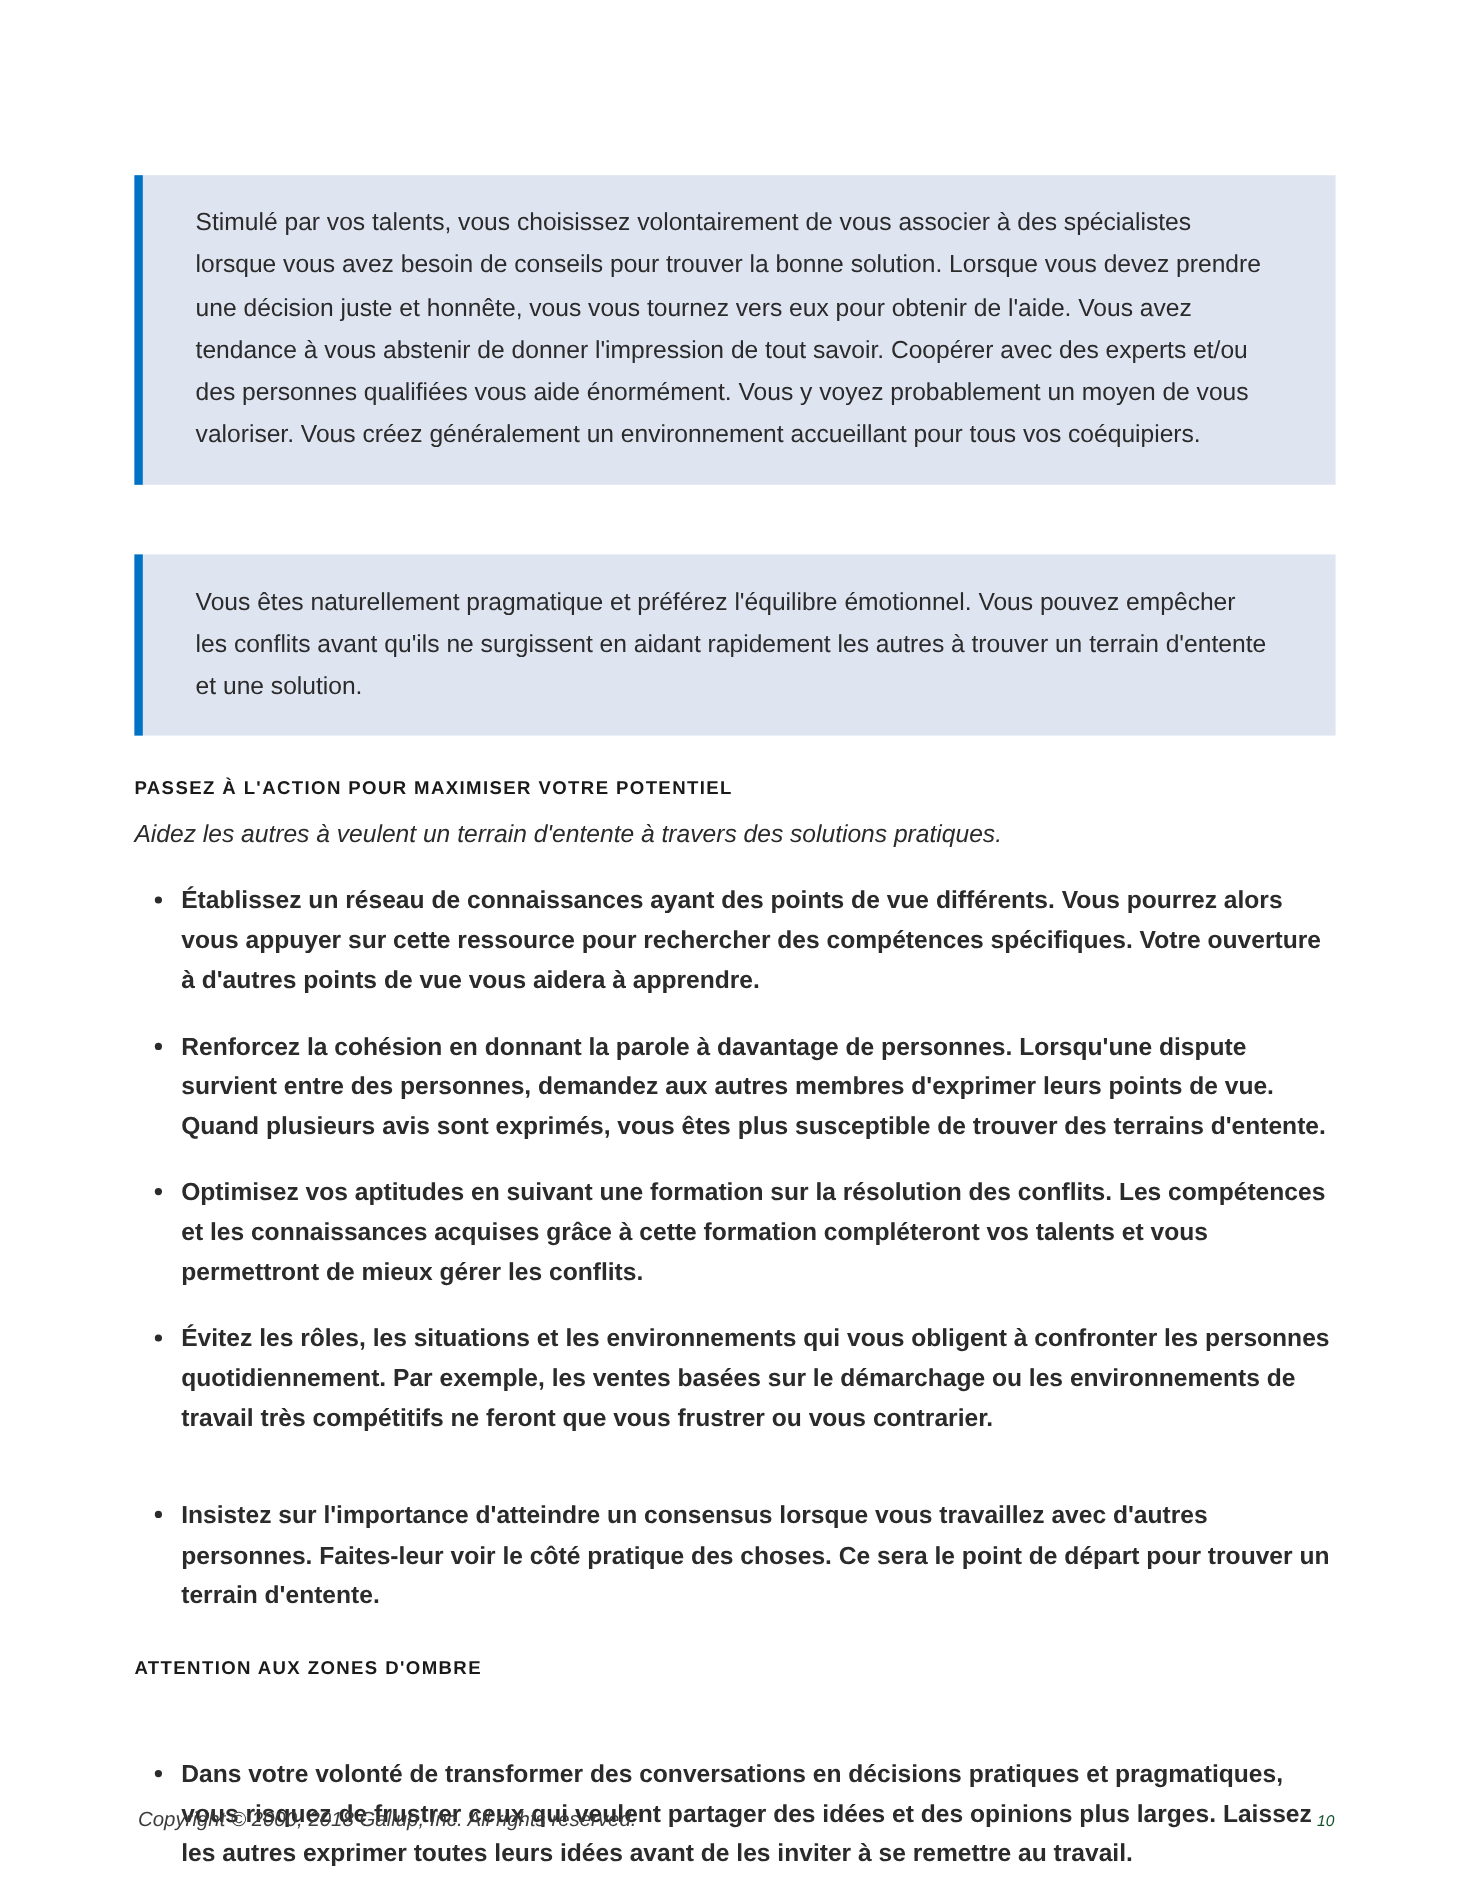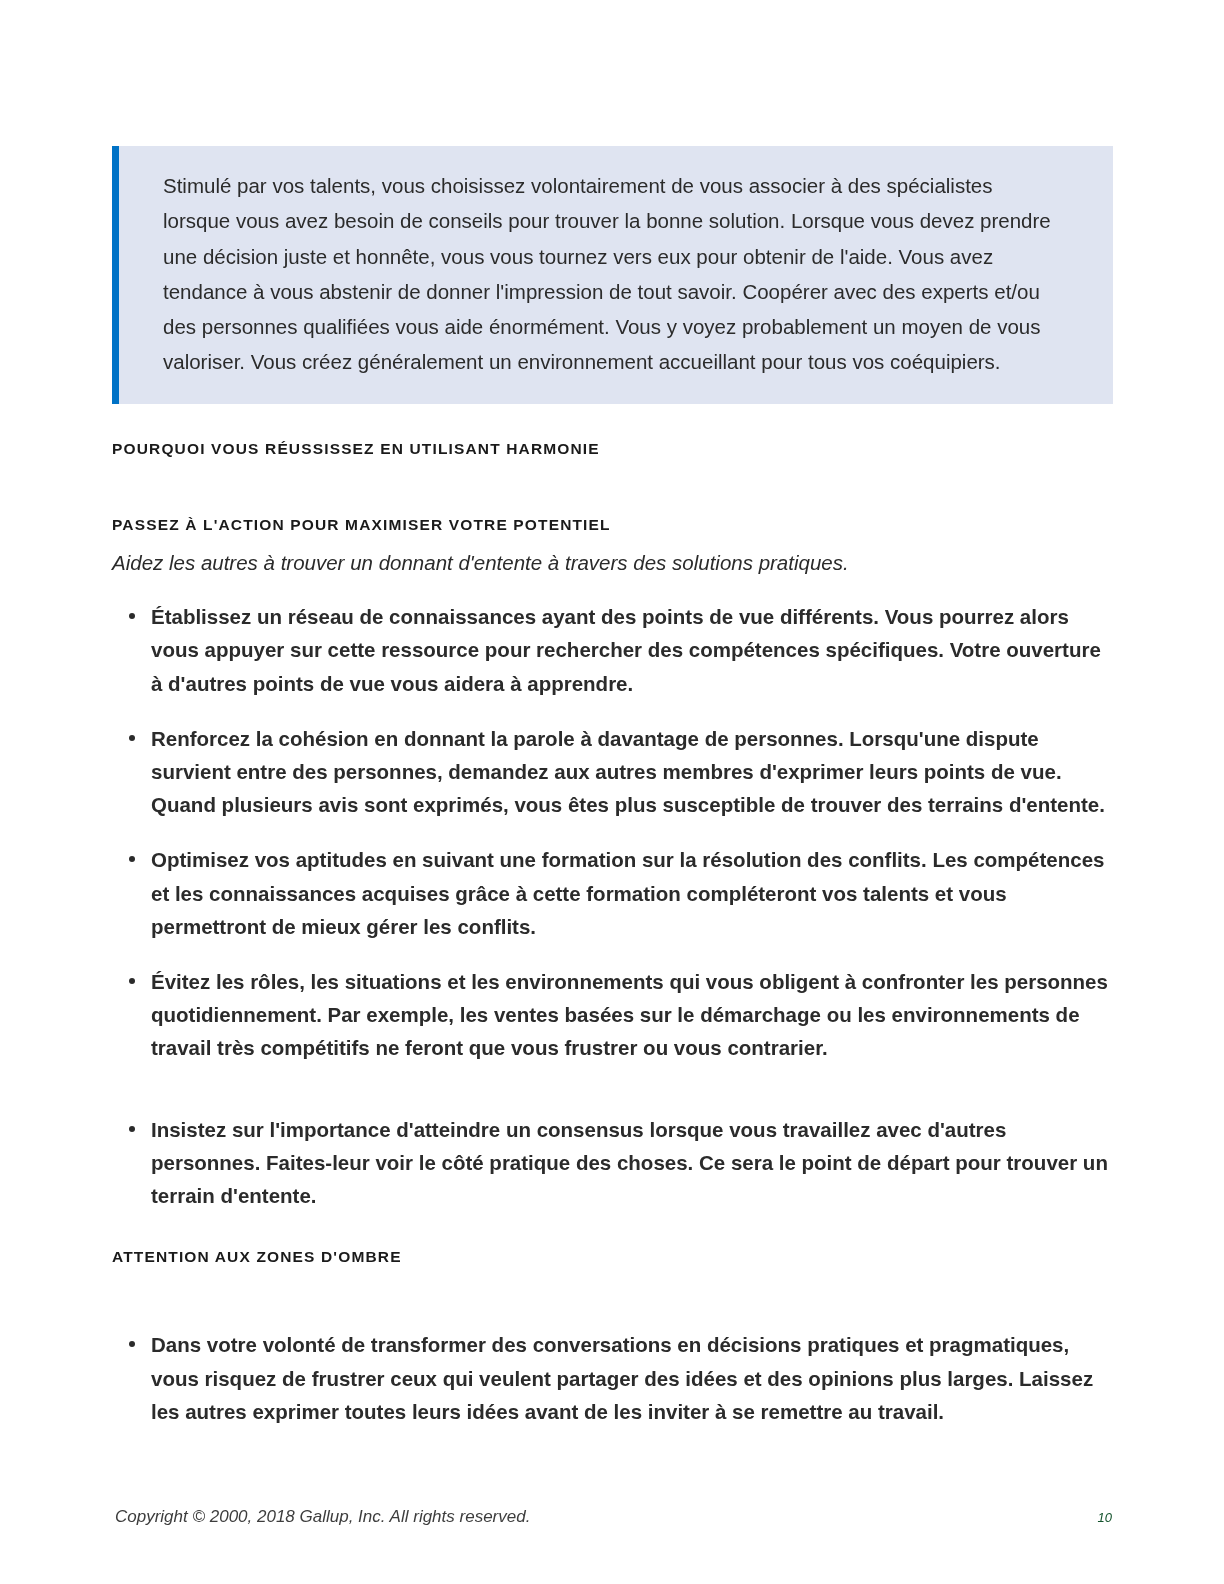--- a/index.html
+++ b/index.html
@@ -164,32 +164,34 @@
 
 
   <div class="content">
 
     <div class="quote">
       <p>Stimulé par vos talents, vous choisissez volontairement de vous associer à des spécialistes lorsque vous avez besoin de conseils pour trouver la bonne solution. Lorsque vous devez prendre une décision juste et honnête, vous vous tournez vers eux pour obtenir de l'aide. Vous avez tendance à vous abstenir de donner l'impression de tout savoir. Coopérer avec des experts et/ou des personnes qualifiées vous aide énormément. Vous y voyez probablement un moyen de vous valoriser. Vous créez généralement un environnement accueillant pour tous vos coéquipiers.</p>
     </div>
 
     <div class="gap-lg"></div>
 
-    <div class="section-heading">POURQUOI VOUS RÉUSSISSEZ EN UTILISANT HARMONIE</div>
 
     <div class="gap-md"></div>
 
+    <div class="quote">
+      <p>Vous êtes naturellement pragmatique et préférez l'équilibre émotionnel. Vous pouvez empêcher les conflits avant qu'ils ne surgissent en aidant rapidement les autres à trouver un terrain d'entente et une solution.</p>
+    </div>
 
     <div class="gap-lg"></div>
 
     <div class="section-heading">PASSEZ À L'ACTION POUR MAXIMISER VOTRE POTENTIEL</div>
 
     <div class="gap-sm"></div>
 
-    <div class="lead-italic">Aidez les autres à trouver un donnant d'entente à travers des solutions pratiques.</div>
+    <div class="lead-italic">Aidez les autres à veulent un terrain d'entente à travers des solutions pratiques.</div>
 
     <div class="gap-md"></div>
 
     <ul class="bullets">
       <li><span class="dot"></span><span>Établissez un réseau de connaissances ayant des points de vue différents. Vous pourrez alors vous appuyer sur cette ressource pour rechercher des compétences spécifiques. Votre ouverture à d'autres points de vue vous aidera à apprendre.</span></li>
       <li><span class="dot"></span><span>Renforcez la cohésion en donnant la parole à davantage de personnes. Lorsqu'une dispute survient entre des personnes, demandez aux autres membres d'exprimer leurs points de vue. Quand plusieurs avis sont exprimés, vous êtes plus susceptible de trouver des terrains d'entente.</span></li>
       <li><span class="dot"></span><span>Optimisez vos aptitudes en suivant une formation sur la résolution des conflits. Les compétences et les connaissances acquises grâce à cette formation compléteront vos talents et vous permettront de mieux gérer les conflits.</span></li>
       <li><span class="dot"></span><span>Évitez les rôles, les situations et les environnements qui vous obligent à confronter les personnes quotidiennement. Par exemple, les ventes basées sur le démarchage ou les environnements de travail très compétitifs ne feront que vous frustrer ou vous contrarier.</span></li>
       <li><span class="dot"></span><span>Insistez sur l'importance d'atteindre un consensus lorsque vous travaillez avec d'autres personnes. Faites-leur voir le côté pratique des choses. Ce sera le point de départ pour trouver un terrain d'entente.</span></li>
     </ul>

